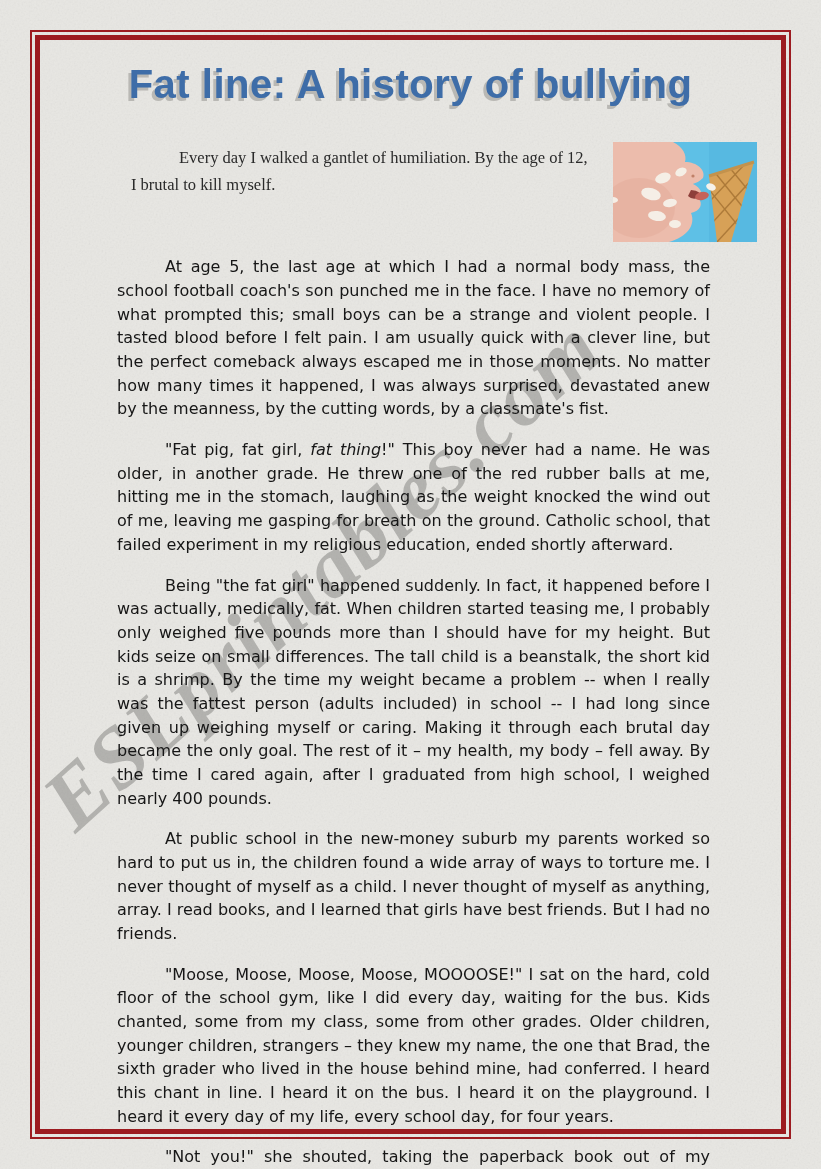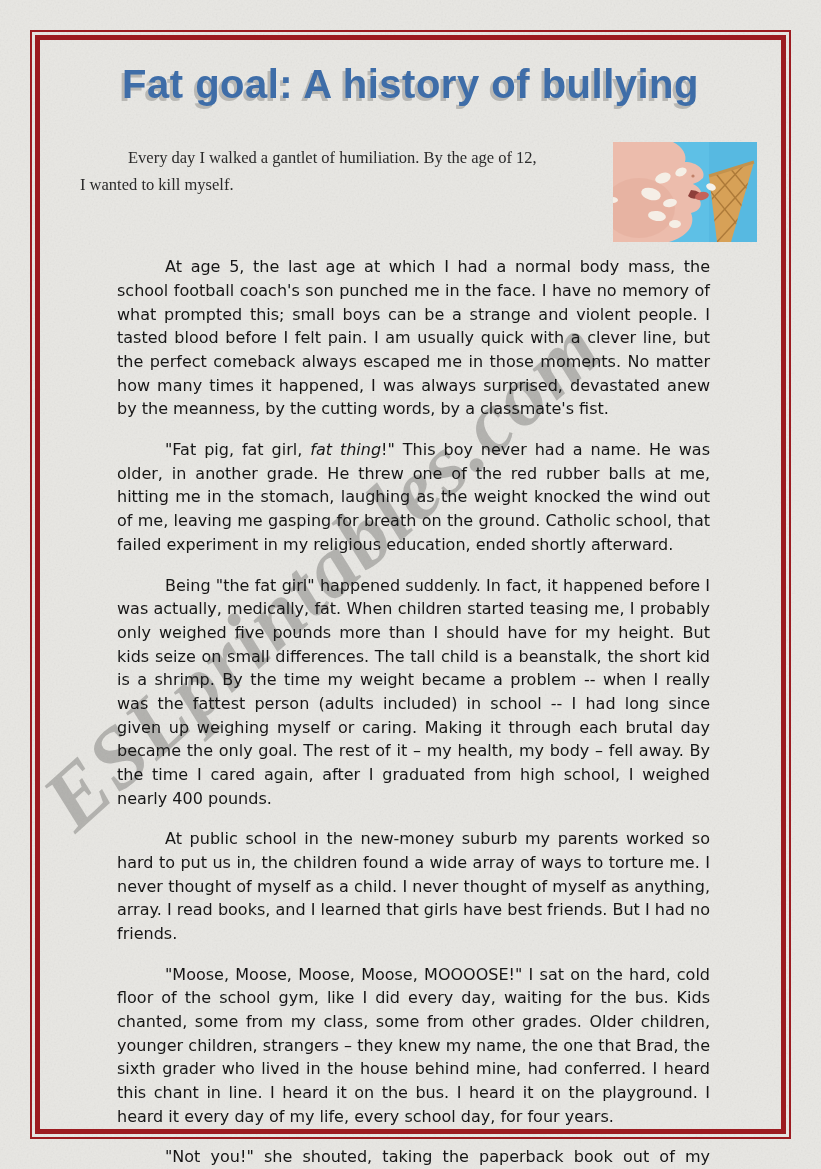--- a/index.html
+++ b/index.html
@@ -33,21 +33,21 @@
     margin:22px 0 0;
     text-align:center;
     font-family:"Liberation Sans", sans-serif;
     font-weight:700;
     font-size:40px;
     letter-spacing:0.5px;
     color:#3e6da8;
     text-shadow:-3px 3px 0 #b9b8b4;
   }
   .intro{
-    margin:38px 185px 0 40px;
+    margin:38px 185px 0 91px;
     font-family:"Liberation Serif", serif;
     font-size:16.5px;
     line-height:1.62;
     color:#2a2a2a;
   }
   .intro .l1{text-indent:48px;}
   .photo{
     position:absolute;left:573px;top:102px;
     width:144px;height:100px;display:block;
   }
@@ -78,25 +78,25 @@
     <rect width="100%" height="100%" filter="url(#noiseF)" opacity="0.12"></rect>
   </svg>
 
   <div class="watermark">ESLprintables.com</div>
 
   <div class="frame-outer"></div>
   <div class="frame-inner"></div>
 
   <div class="content">
 
-    <h1 class="title">Fat goal: A history of bullying</h1>
+    <h1 class="title">Fat line: A history of bullying</h1>
 
     <div class="intro">
       <div class="l1">Every day I walked a gantlet of humiliation. By the age of 12,</div>
-      <div class="l2">I wanted to kill myself.</div>
+      <div class="l2">I brutal to kill myself.</div>
     </div>
 
     <svg class="photo" viewBox="0 0 144 100" aria-hidden="true">
       <rect width="144" height="100" fill="#5ec0e6"></rect>
       <rect x="96" width="48" height="100" fill="#57b9e1"></rect>
 
       <path d="M0,0 L60,0 C70,5 74,13 72,20 C84,20 93,28 90,36
                C86,40 82,41 80,42 C88,46 91,52 85,56
                C91,62 87,69 78,71 C83,83 74,95 56,100 L0,100 Z" fill="#ecbcac"></path>
       <ellipse cx="28" cy="62" rx="36" ry="32" fill="#e2a democratic894" opacity="0"></ellipse>

